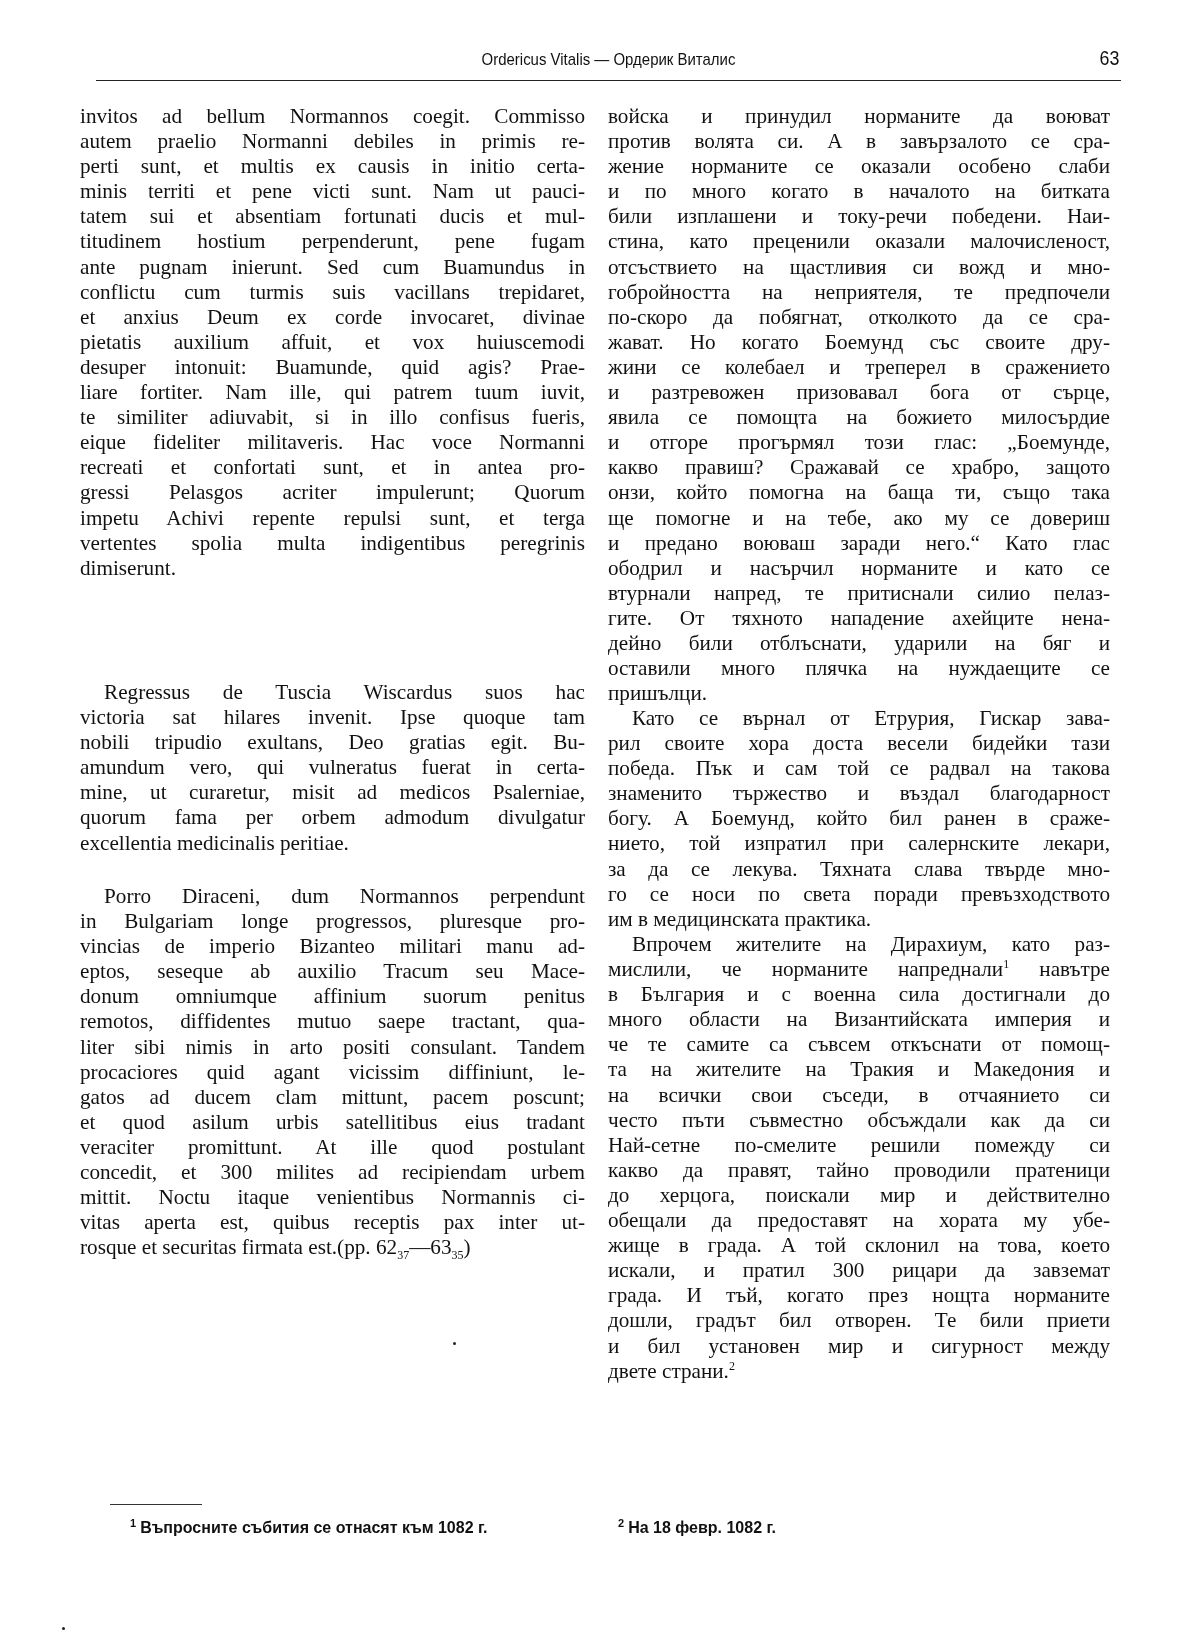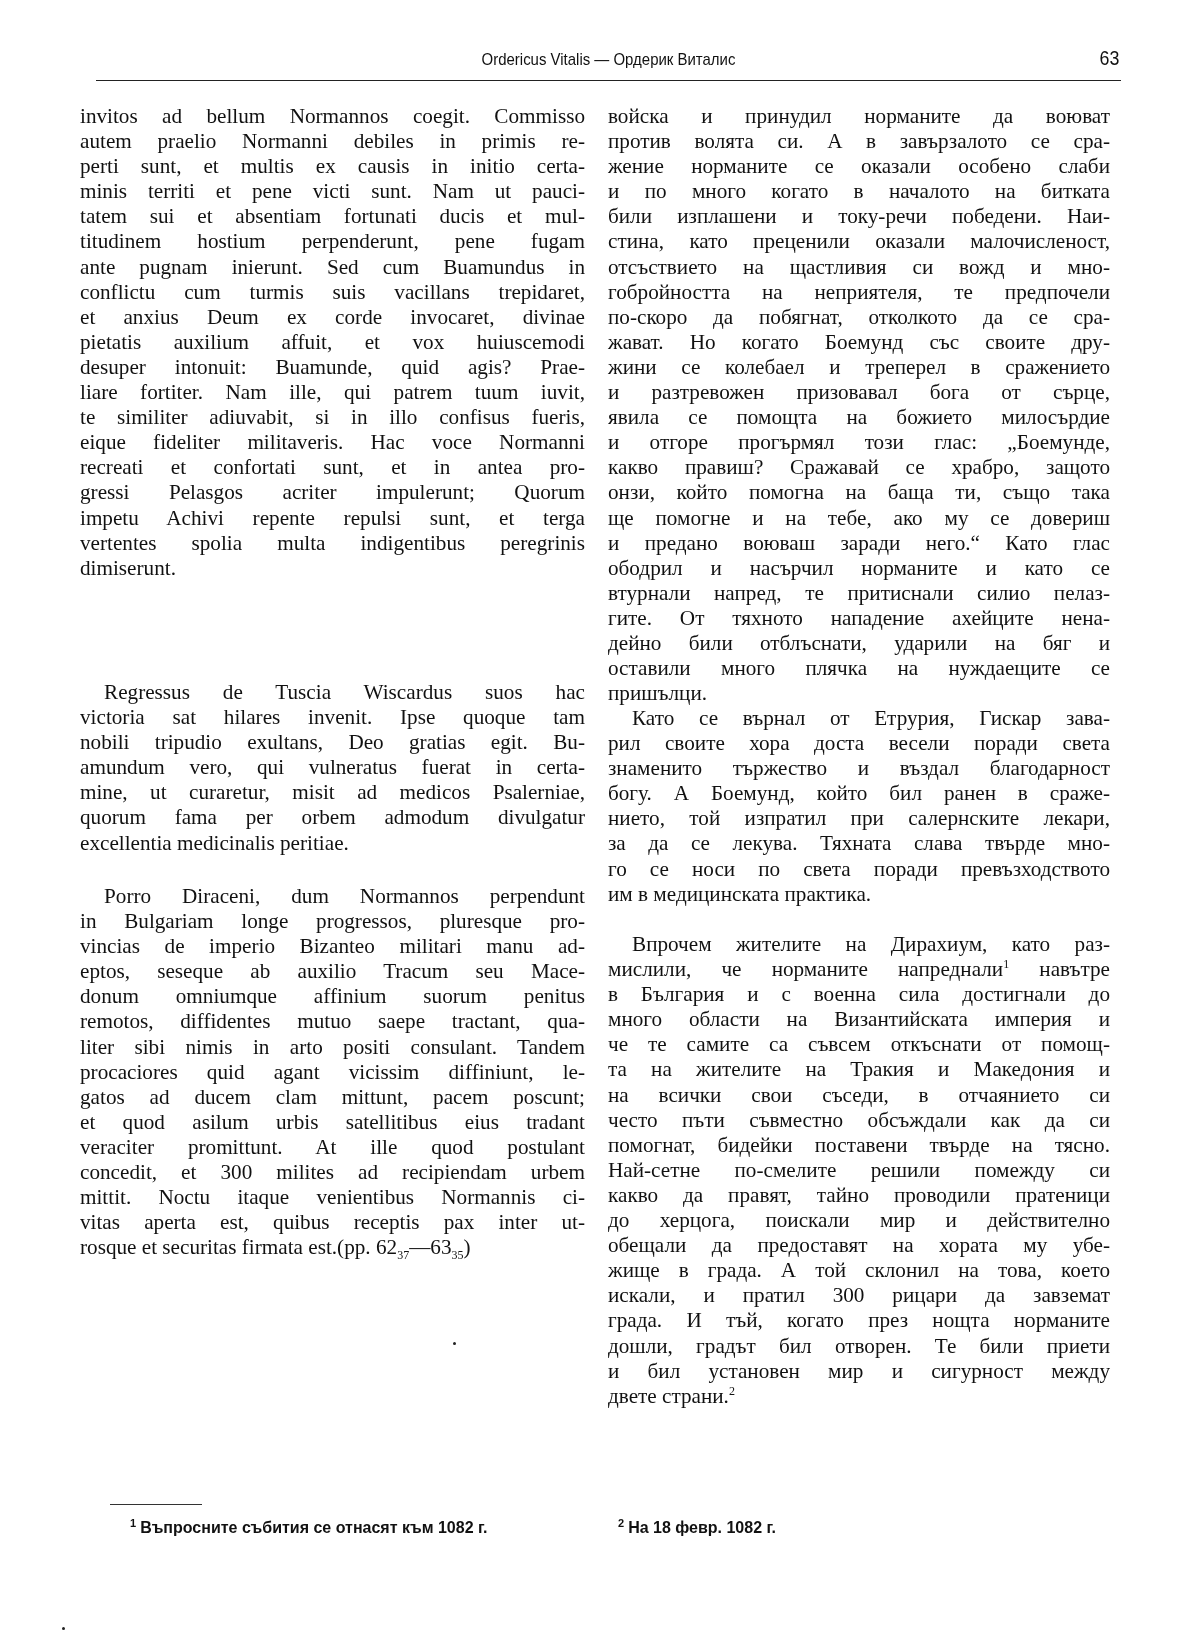--- a/index.html
+++ b/index.html
@@ -132,39 +132,39 @@
       <span class="line">и предано воюваш заради него.“ Като глас</span>
       <span class="line">ободрил и насърчил норманите и като се</span>
       <span class="line">втурнали напред, те притиснали силио пелаз-</span>
       <span class="line">гите. От тяхното нападение ахейците нена-</span>
       <span class="line">дейно били отблъснати, ударили на бяг и</span>
       <span class="line">оставили много плячка на нуждаещите се</span>
       <span class="line last">пришълци.</span>
     </div>
   <div class="para" style="top:602px" id="bg-p1">
       <span class="line indent">Като се върнал от Етрурия, Гискар зава-</span>
-      <span class="line">рил своите хора доста весели поради света</span>
+      <span class="line">рил своите хора доста весели бидейки тази</span>
+      <span class="line">победа. Пък и сам той се радвал на такова</span>
       <span class="line">знаменито тържество и въздал благодарност</span>
       <span class="line">богу. А Боемунд, който бил ранен в сраже-</span>
       <span class="line">нието, той изпратил при салернските лекари,</span>
       <span class="line">за да се лекува. Тяхната слава твърде мно-</span>
       <span class="line">го се носи по света поради превъзходството</span>
       <span class="line last">им в медицинската практика.</span>
     </div>
   <div class="para" style="top:828px">
     <span class="line indent">Впрочем жителите на Дирахиум, като раз-</span>
     <span class="line"><span>мислили, че норманите напреднали</span><sup>1</sup><span> навътре</span></span>
     <div id="bg-p2">
         <span class="line">в България и с военна сила достигнали до</span>
         <span class="line">много области на Византийската империя и</span>
         <span class="line">че те самите са съвсем откъснати от помощ-</span>
         <span class="line">та на жителите на Тракия и Македония и</span>
         <span class="line">на всички свои съседи, в отчаянието си</span>
         <span class="line">често пъти съвместно обсъждали как да си</span>
-        <span class="line">помогнат, бидейки поставени твърде на тясно.</span>
         <span class="line">Най-сетне по-смелите решили помежду си</span>
         <span class="line">какво да правят, тайно проводили пратеници</span>
         <span class="line">до херцога, поискали мир и действително</span>
         <span class="line">обещали да предоставят на хората му убе-</span>
         <span class="line">жище в града. А той склонил на това, което</span>
         <span class="line">искали, и пратил 300 рицари да завземат</span>
         <span class="line">града. И тъй, когато през нощта норманите</span>
         <span class="line">дошли, градът бил отворен. Те били приети</span>
         <span class="line">и бил установен мир и сигурност между</span>
       </div>

